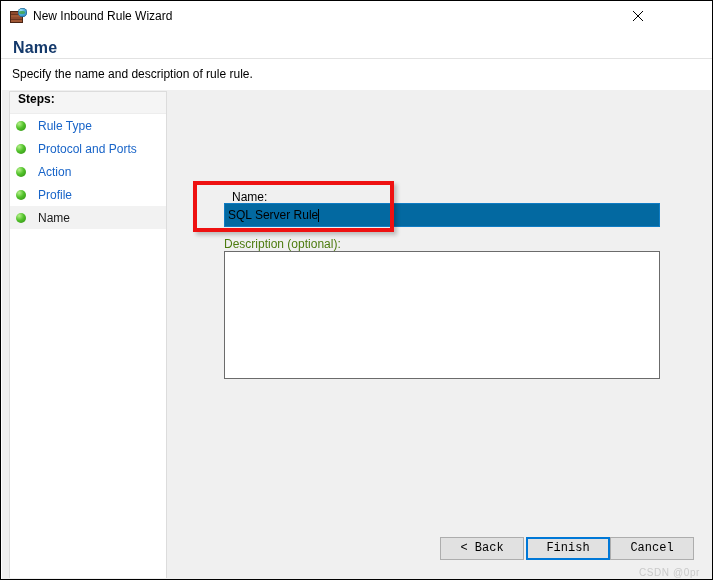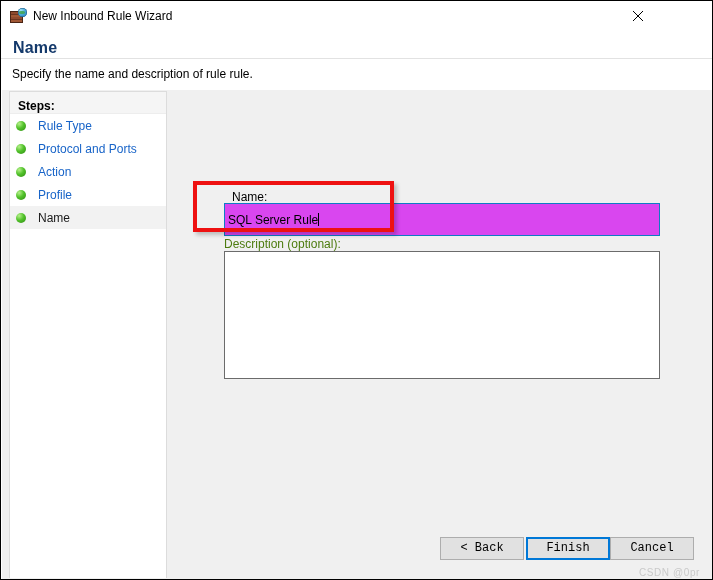--- a/index.html
+++ b/index.html
@@ -148,21 +148,21 @@
     background: #ffffff;
     border: 1px solid #dcdcdc;
     border-bottom: none;
     box-sizing: border-box;
   }
   .steps-header {
     height: 22px;
     background: #f5f5f5;
     border-bottom: 1px solid #ededed;
     display: flex;
-    align-items: flex-end;
+    align-items: flex-start;
     padding-left: 8px;
     box-sizing: border-box;
   }
   .steps-header span {
     font-size: 12px;
     font-weight: bold;
     color: #000000;
   }
   .step-row {
     height: 23px;
@@ -206,24 +206,24 @@
     top: 100px;
     font-size: 12px;
     color: #000000;
     margin-left: 8px;
   }
   .name-input-wrap {
     position: absolute;
     left: 47px;
     top: 113px;
     width: 436px;
-    height: 33px;
+    height: 24px;
     box-sizing: border-box;
     border: 1px solid #0f7cc4;
-    background: #d946ef;
+    background: #0369a1;
     display: flex;
     align-items: center;
     overflow: hidden;
   }
   .name-input-text {
     font-size: 12px;
     color: #000000;
     padding-left: 3px;
     white-space: nowrap;
   }

